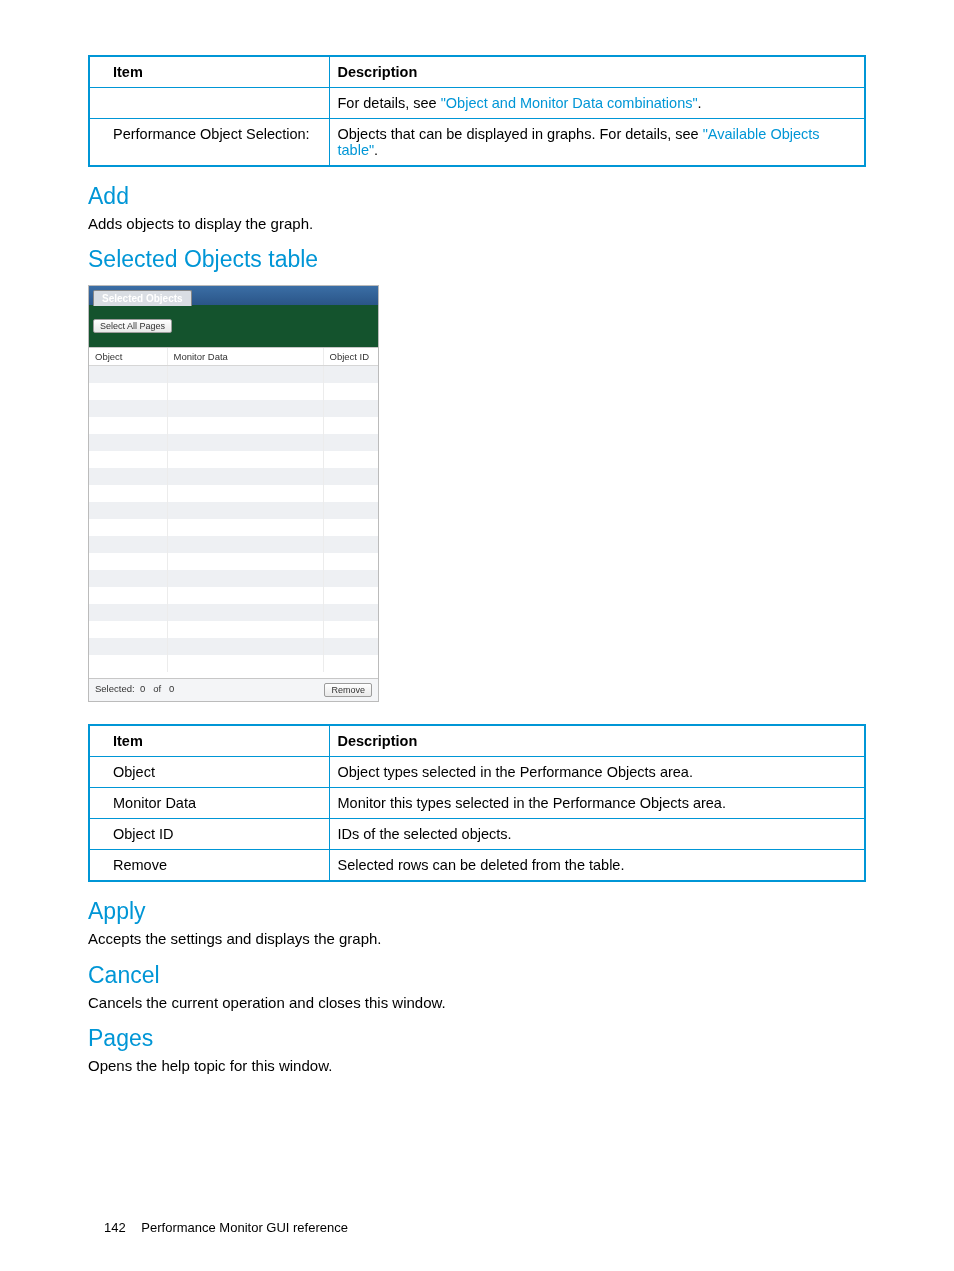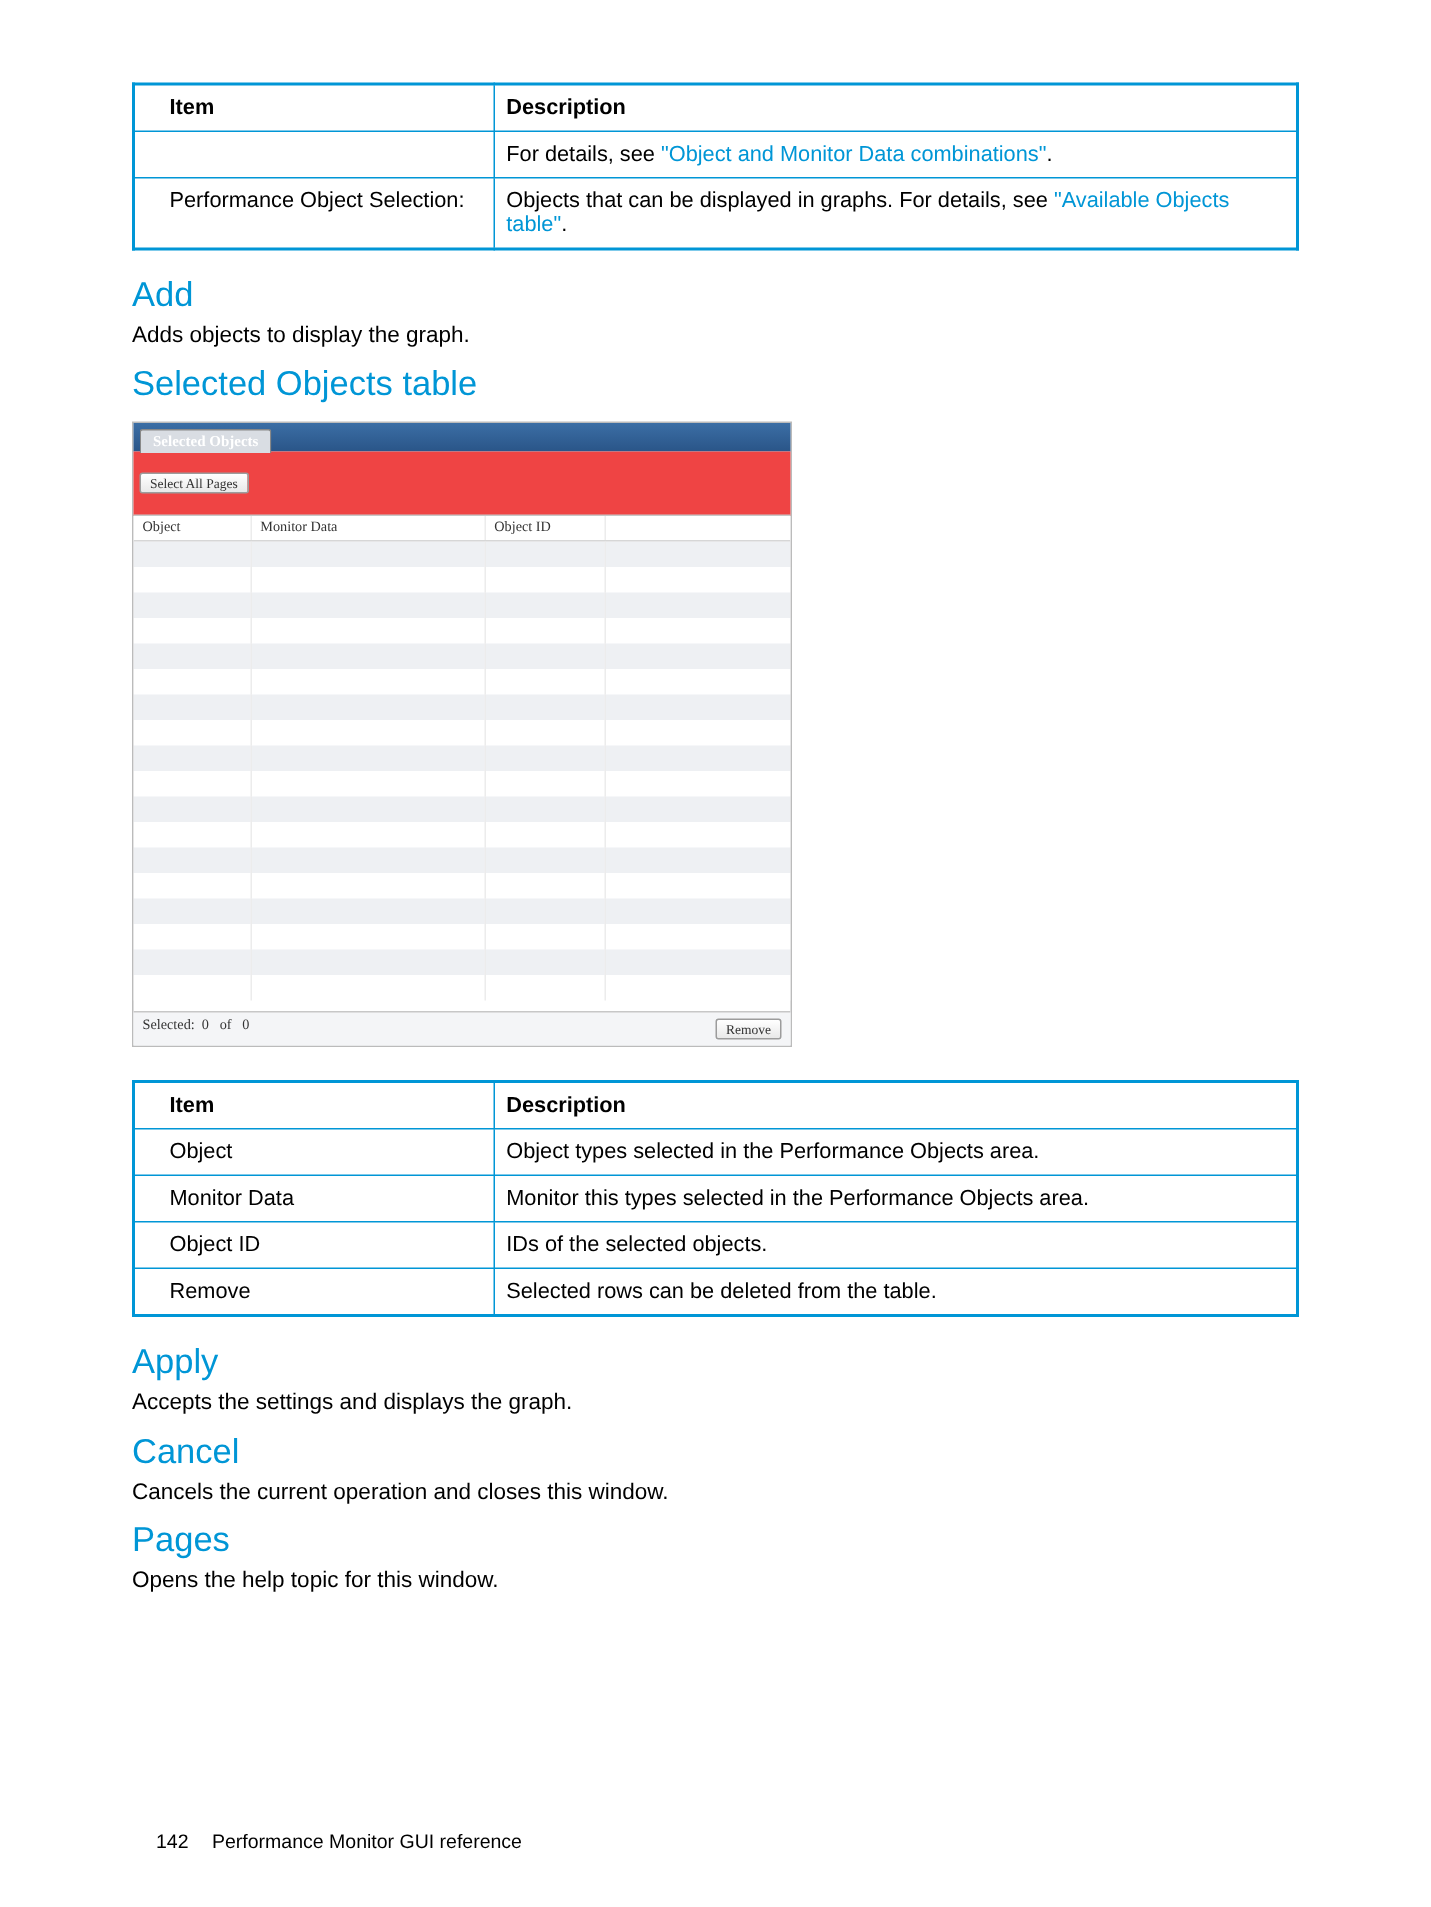--- a/index.html
+++ b/index.html
@@ -29,37 +29,38 @@
       font-weight: normal;
     }
     .doc-table th {
       font-weight: bold;
     }
     .doc-table .item-col { width: 240px; padding-left: 23px; }
     h2.section-heading {
       color: #0096d6;
       font-size: 23px;
       font-weight: normal;
+      margin-top: 12px;
       margin-bottom: 4px;
     }
     p.body-text {
       font-size: 15px;
       margin-bottom: 8px;
       line-height: 1.35;
     }
     a.doc-link {
       color: #0096d6;
       text-decoration: none;
     }
 
     
     .widget-wrap {
       border: 1px solid #bbb;
-      width: 440px;
-      font-family: Liberation Serif, serif;
+      width: 291px;
+      font-family: Liberation Sans, sans-serif;
       font-size: 10px;
       margin: 8px 0 22px 0;
       display: inline-block;
     }
     .widget-tabhdr {
       background: linear-gradient(#3b6ea5, #2a5588);
       padding: 3px 0 0 0;
     }
     .widget-tab {
       display: inline-block;
@@ -70,21 +71,21 @@
       color: #fff;
       font-weight: bold;
       font-size: 10px;
       padding: 2px 8px;
       margin-left: 4px;
       position: relative;
       top: 1px;
     }
     .widget-tab-label { color: #fff; }
     .widget-toolbar {
-      background: #ef4444;
+      background: #14532d;
       border-bottom: 1px solid #c7c7c7;
       padding: 14px 4px;
     }
     .widget-btn {
       display: inline-block;
       background: linear-gradient(#fff, #e9e9e9);
       border: 1px solid #9c9c9c;
       border-radius: 2px;
       font-size: 9px;
       padding: 1px 6px;

